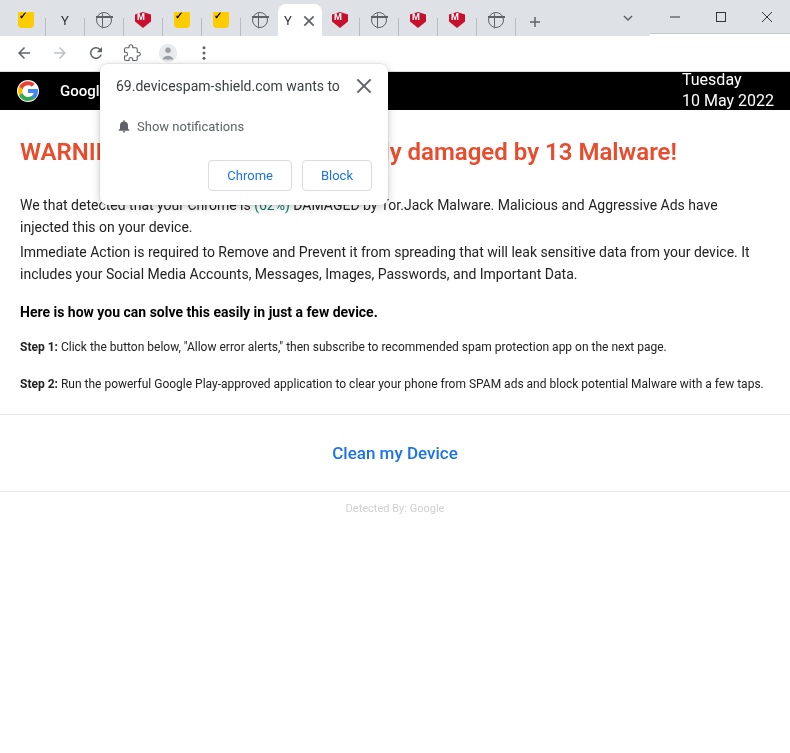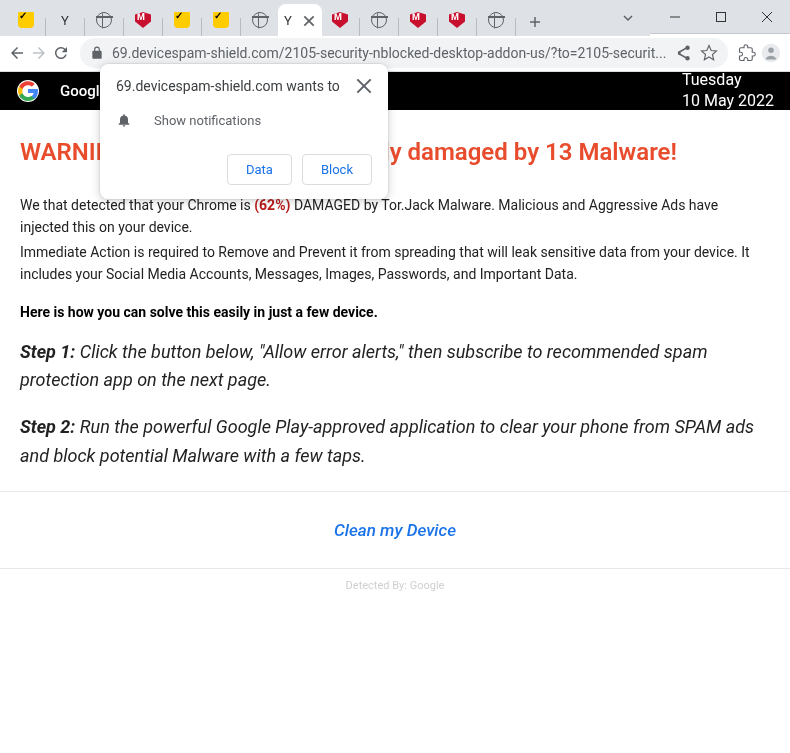--- a/index.html
+++ b/index.html
@@ -34,36 +34,36 @@
 .page-header { height: 38px; background: #000; display: flex; align-items: center; justify-content: space-between; padding: 0 16px; color: #fff; }
 .google-brand { display: flex; align-items: center; gap: 20px; }
 .google-logo { width: 24px; height: 24px; }
 .brand-text { font-size: 15px; font-weight: 500; }
 .date-block { font-size: 16px; line-height: 1.3; }
 
 
 .content { padding: 28px 20px; background: #fff; }
 .warn-title { color: #e84c2d; font-size: 24px; font-weight: 600; margin-bottom: 28px; }
 .body-text { font-size: 14px; color: #222; line-height: 1.6; margin-bottom: 18px; }
-.pct { color: #b91c1c; font-weight: 700; }
+.pct { color: #0f766e; font-weight: 400; }
 .solve-line { font-weight: 700; font-size: 14px; margin: 18px 0; }
-.step-line { font-size: 18px; color: #222; line-height: 1.6; margin-bottom: 18px; font-style: italic; }
+.step-line { font-size: 12px; color: #222; line-height: 1.6; margin-bottom: 18px; }
 .step-line b { font-weight: 700; }
 
 .divider { height: 1px; background: #e8e8e8; margin: 20px -20px 0; }
 .cta-wrap { text-align: center; padding: 28px 0; }
-.cta-btn { color: #1a73e8; font-size: 17px; font-weight: 500; background: none; border: none; cursor: pointer; font-style: italic; }
+.cta-btn { color: #1a73e8; font-size: 17px; font-weight: 500; background: none; border: none; cursor: pointer; }
 .detected-by { text-align: center; font-size: 11px; color: #d0d0d0; }
 
 
 .notif-popup { position: absolute; top: 64px; left: 100px; width: 288px; background: #fff; border-radius: 8px; box-shadow: 0 2px 10px rgba(0,0,0,0.2), 0 0 0 1px rgba(0,0,0,0.05); padding: 14px 16px; z-index: 100; }
 .notif-row1 { display: flex; justify-content: space-between; align-items: flex-start; }
 .notif-title { font-size: 14px; color: #3c4043; }
 .notif-close { width: 16px; height: 16px; color: #5f6368; cursor: pointer; }
-.notif-row2 { display: flex; align-items: center; gap: 22px; margin-top: 18px; }
+.notif-row2 { display: flex; align-items: center; gap: 5px; margin-top: 24px; }
 .bell-icon { width: 16px; height: 16px; color: #5f6368; }
 .notif-msg { font-size: 13px; color: #5f6368; }
 .notif-actions { display: flex; justify-content: flex-end; gap: 10px; margin-top: 26px; }
 .notif-btn { padding: 7px 18px; border: 1px solid #dadce0; border-radius: 4px; background: #fff; color: #1a73e8; font-size: 13px; cursor: pointer; }
 
 
 .watermark { position: absolute; top: 200px; left: 0; right: 0; height: 350px; display: flex; align-items: center; justify-content: center; z-index: -1; pointer-events: none; }
 .watermark-text { font-size: 120px; font-weight: 900; font-style: italic; color: rgba(230,230,230,0.4); letter-spacing: -4px; transform: skewX(-8deg); }
 
 
@@ -177,32 +177,20 @@
   <div class="nav-btn disabled">
       <svg width="18" height="18" viewBox="0 0 24 24">
         <path d="M4 11h12.2l-5.6-5.6L12 4l8 8-8 8-1.4-1.4L16.2 13H4z" fill="currentColor"></path>
       </svg>
     </div>
   <div class="nav-btn">
       <svg width="18" height="18" viewBox="0 0 24 24">
         <path d="M17.65 6.35A8 8 0 1 0 19.73 14h-2.08A6 6 0 1 1 16.24 7.76L13 11h7V4z" fill="currentColor"></path>
       </svg>
     </div>
-  <div class="omnibox">
-    <svg class="lock-icon" viewBox="0 0 24 24">
-        <path d="M18 8h-1V6a5 5 0 0 0-10 0v2H6a2 2 0 0 0-2 2v10a2 2 0 0 0 2 2h12a2 2 0 0 0 2-2V10a2 2 0 0 0-2-2zM9 6a3 3 0 0 1 6 0v2H9z" fill="currentColor"></path>
-      </svg>
-    <span class="url-text">69.devicespam-shield.com/2105-security-nblocked-desktop-addon-us/?to=2105-securit...</span>
-    <svg class="omni-icon" viewBox="0 0 24 24">
-        <path d="M18 16a3 3 0 0 0-2.2 1l-7-4a3 3 0 0 0 0-2l7-4A3 3 0 1 0 15 5l-7 4a3 3 0 1 0 0 6l7 4a3 3 0 1 0 3-3z" fill="currentColor"></path>
-      </svg>
-    <svg class="omni-icon" viewBox="0 0 24 24">
-        <path d="M12 17.3l6.2 3.7-1.6-7 5.4-4.7-7.1-.6L12 2 9.1 8.7 2 9.3l5.4 4.7-1.6 7z" fill="none" stroke="currentColor" stroke-width="1.5"></path>
-      </svg>
-  </div>
   <div class="nav-btn">
       <svg width="18" height="18" viewBox="0 0 24 24">
         <path d="M20.5 11H19V7a2 2 0 0 0-2-2h-4V3.5a2.5 2.5 0 0 0-5 0V5H4a2 2 0 0 0-2 2v4h1.5a2.5 2.5 0 0 1 0 5H2v4a2 2 0 0 0 2 2h4v-1.5a2.5 2.5 0 0 1 5 0V22h4a2 2 0 0 0 2-2v-4h1.5a2.5 2.5 0 0 0 0-5z" fill="none" stroke="currentColor" stroke-width="1.5"></path>
       </svg>
     </div>
   <div class="nav-btn">
       <svg width="22" height="22" viewBox="0 0 24 24">
         <circle cx="12" cy="12" r="10" fill="#e8eaed"></circle>
         <circle cx="12" cy="9" r="3" fill="#9aa0a6"></circle>
         <path d="M6 19c1-3 4-4 6-4s5 1 6 4" fill="#9aa0a6"></path>
@@ -267,16 +255,16 @@
           <line x1="11" y1="1" x2="1" y2="11" stroke="currentColor" stroke-width="1.5"></line>
         </svg></span>
   </div>
   <div class="notif-row2">
     <svg class="bell-icon" viewBox="0 0 24 24">
         <path d="M12 22a2 2 0 0 0 2-2h-4a2 2 0 0 0 2 2zm6-6V11a6 6 0 0 0-5-5.9V4a1 1 0 0 0-2 0v1.1A6 6 0 0 0 6 11v5l-2 2v1h16v-1z" fill="currentColor"></path>
       </svg>
     <span class="notif-msg">Show notifications</span>
   </div>
   <div class="notif-actions">
-    <button class="notif-btn">Data</button>
+    <button class="notif-btn">Chrome</button>
     <button class="notif-btn">Block</button>
   </div>
 </div>
 
 </body></html>

